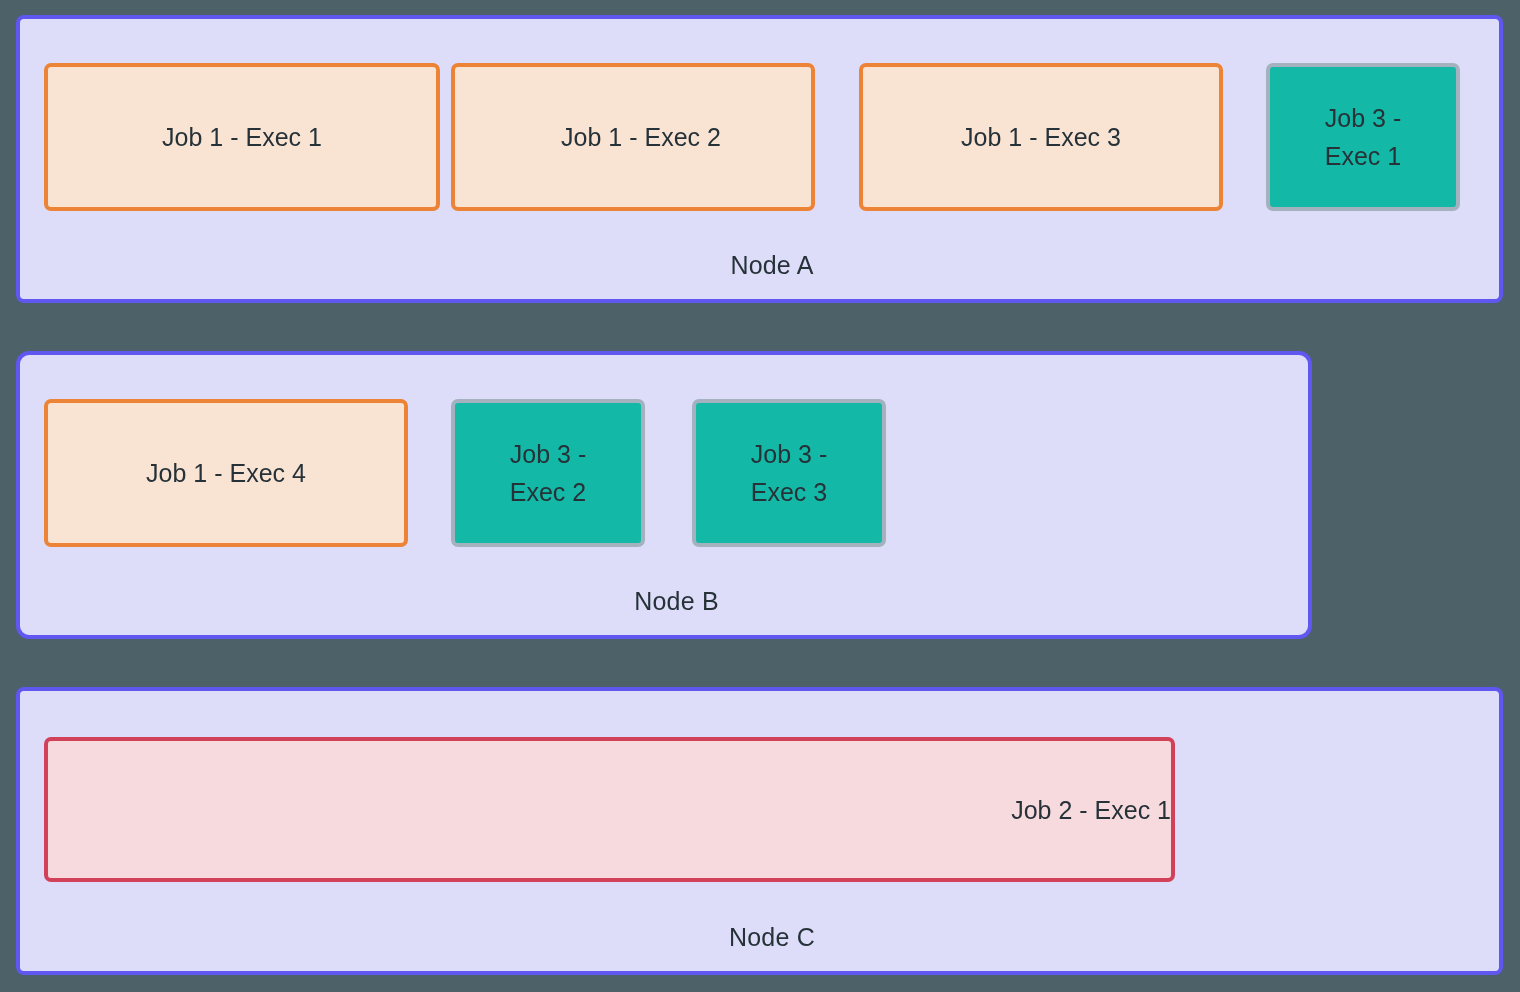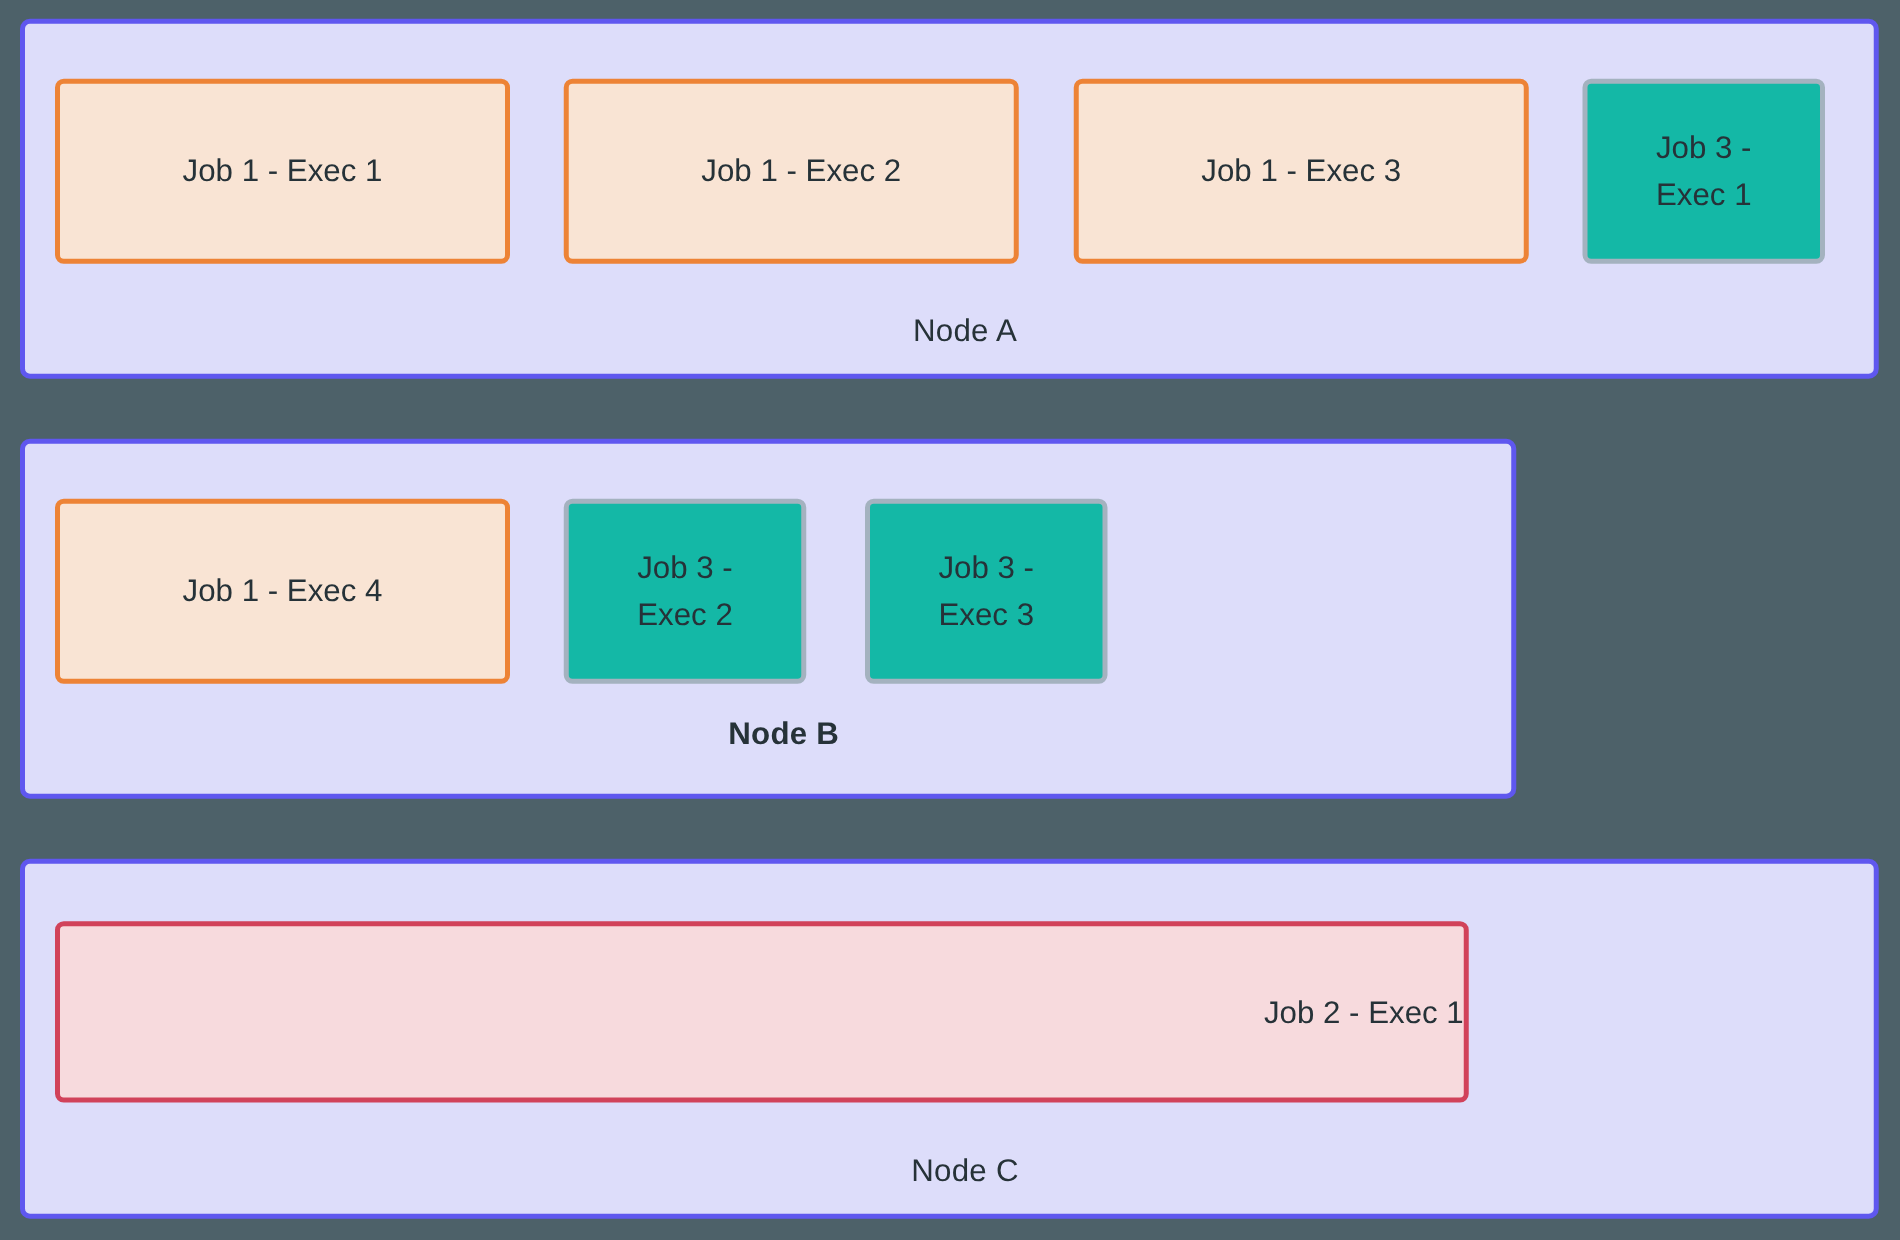--- a/index.html
+++ b/index.html
@@ -74,57 +74,57 @@
     border: 4px solid #d1425a;
   }
 </style>
 </head>
 <body>
 
 <div class="canvas">
 
   <div class="node" style="left:16px; top:15px; width:1487px; height:288px;">
 
-    <div class="job orange" style="left:24px; top:44px; width:364px; height:148px;">
+    <div class="job orange" style="left:24px; top:44px; width:396px; height:148px;">
       <span>Job 1 - Exec 1</span>
     </div>
 
     <div class="job orange" style="left:431px; top:44px; width:364px; height:148px;padding-left:16px;">
       <span>Job 1 - Exec 2</span>
     </div>
 
     <div class="job orange" style="left:839px; top:44px; width:364px; height:148px;">
       <span>Job 1 - Exec 3</span>
     </div>
 
     <div class="job gray" style="left:1246px; top:44px; width:194px; height:148px;">
       <span>Job  3 -
 Exec 1</span>
     </div>
 
     <div class="node-label" style="top:231px;">Node A</div>
   </div>
 
-  <div class="node" style="left:16px; top:351px; width:1197px; height:288px;">
+  <div class="node" style="left:16px; top:351px; width:1296px; height:288px;border-radius:13px;">
 
     <div class="job orange" style="left:24px; top:44px; width:364px; height:148px;">
       <span>Job 1 - Exec 4</span>
     </div>
 
     <div class="job gray" style="left:431px; top:44px; width:194px; height:148px;">
       <span>Job 3 -
 Exec 2</span>
     </div>
 
     <div class="job gray" style="left:672px; top:44px; width:194px; height:148px;">
       <span>Job  3 -
 Exec 3</span>
     </div>
 
-    <div class="node-label" style="top:217px;font-weight:bold;">Node B</div>
+    <div class="node-label" style="top:231px;">Node B</div>
   </div>
 
   <div class="node" style="left:16px; top:687px; width:1487px; height:288px;">
 
     <div class="job red" style="left:24px; top:46px; width:1131px; height:145px;justify-content:flex-end;">
       <span>Job 2 - Exec 1</span>
     </div>
 
     <div class="node-label" style="top:231px;">Node C</div>
   </div>

